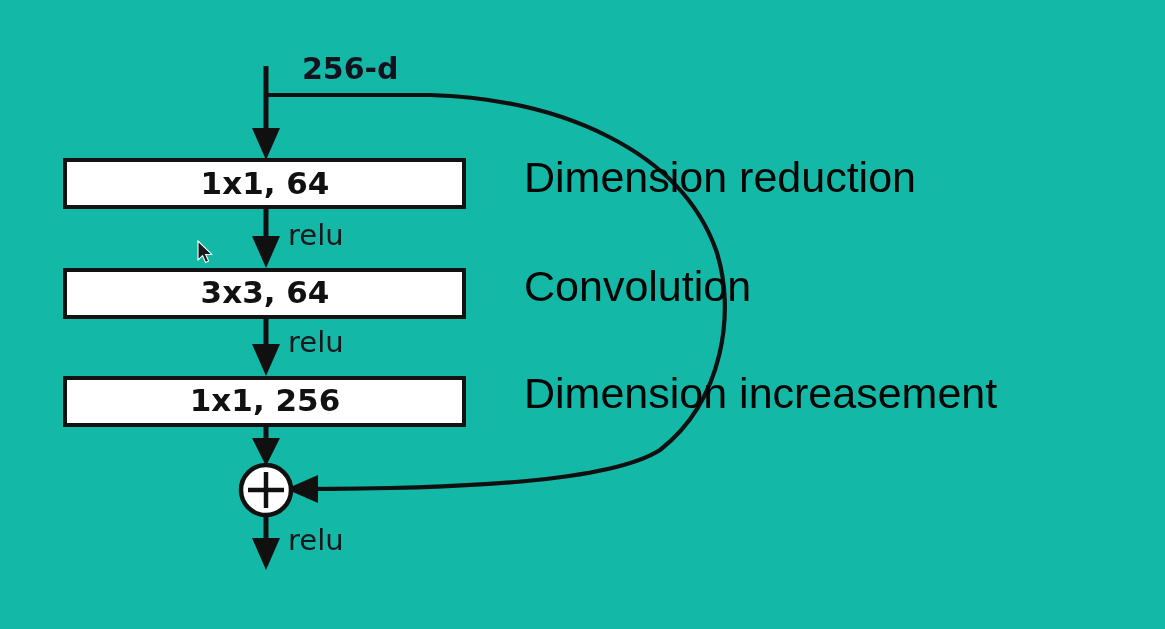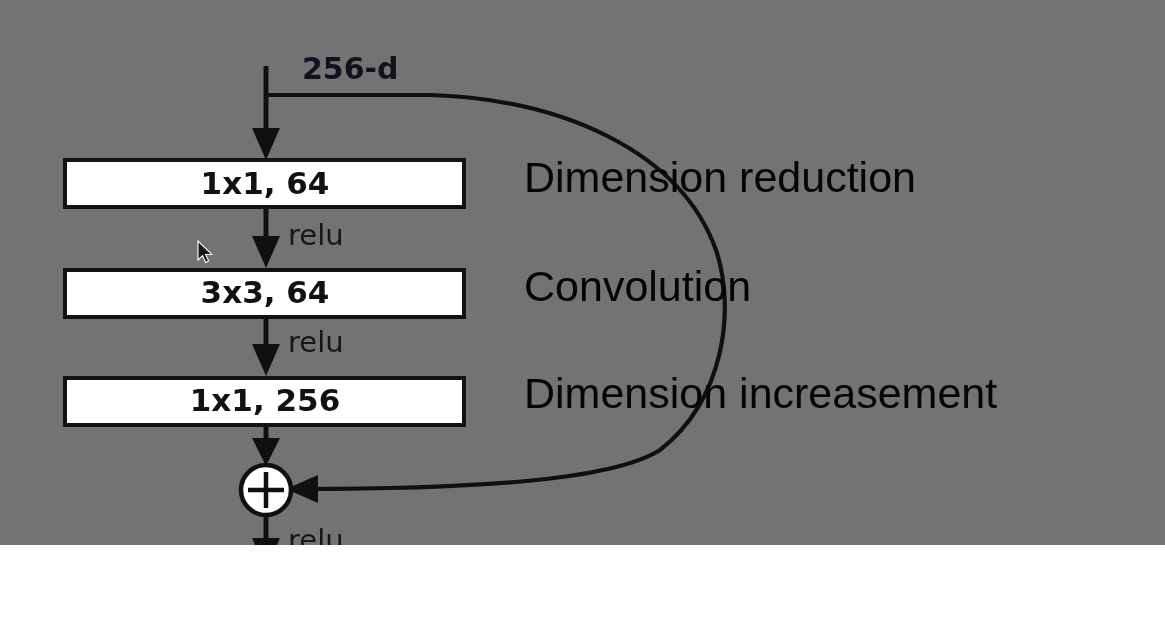--- a/index.html
+++ b/index.html
@@ -4,22 +4,22 @@
 <title>ResNet Bottleneck Block Diagram</title>
 <style>
   html, body {
     margin: 0;
     padding: 0;
     background: #ffffff;
   }
   #stage {
     position: relative;
     width: 1165px;
-    height: 545px;
-    background: #737373;
+    height: 629px;
+    background: #14b8a6;
     overflow: hidden;
     font-family: "DejaVu Sans", "Liberation Sans", sans-serif;
   }
   #diagram-svg {
     position: absolute;
     left: 0;
     top: 0;
     width: 1165px;
     height: 629px;
   }

